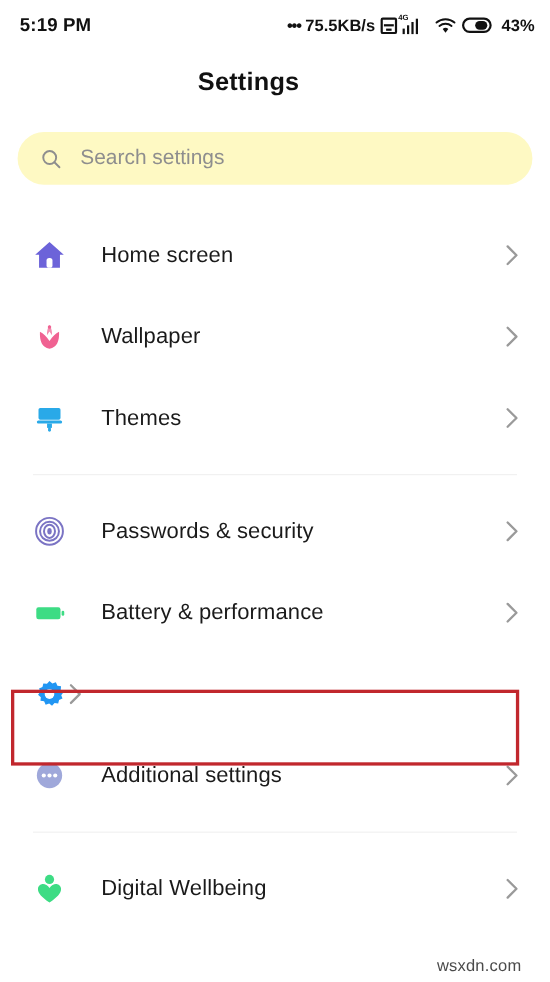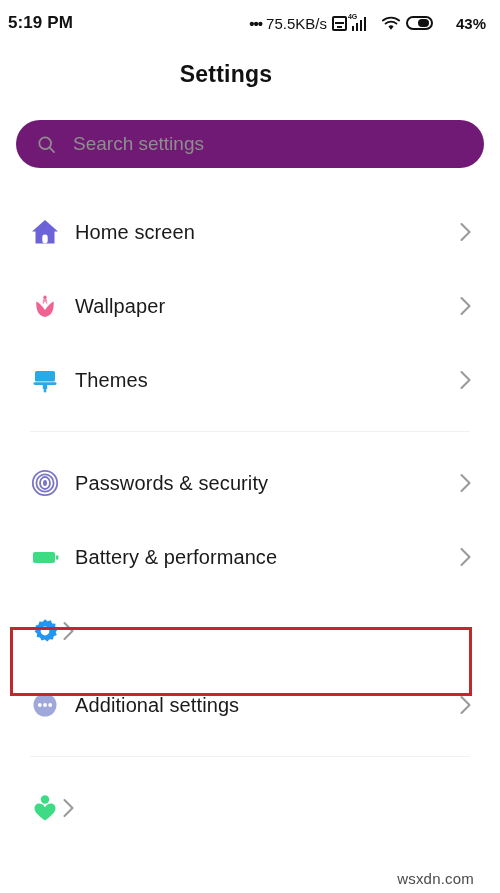--- a/index.html
+++ b/index.html
@@ -19,21 +19,21 @@
 
   
   .statusbar {
     position: absolute;
     top: 0; left: 0;
     width: 500px;
     height: 46px;
     display: flex;
     align-items: center;
     justify-content: space-between;
-    padding: 0 14px 0 8px;
+    padding: 0 14px 0 18px;
     box-sizing: border-box;
   }
   .status-clock {
     font-size: 17px;
     font-weight: bold;
     letter-spacing: .1px;
     color: #111;
   }
   .status-right {
     display: flex;
@@ -42,21 +42,21 @@
     font-size: 15px;
     font-weight: bold;
     color: #111;
   }
   .dots-glyph {
     letter-spacing: -1px;
     font-size: 15px;
     font-weight: bold;
     margin-right: -1px;
   }
-  .netspeed { font-size: 15px; font-weight: normal; }
+  .netspeed { font-size: 15px; font-weight: bold; }
 
   
   .sq-icon {
     width: 15px; height: 15px;
     border: 2px solid #111;
     border-radius: 2px;
     position: relative;
     box-sizing: border-box;
   }
   .sq-icon:before, .sq-icon:after {
@@ -101,41 +101,41 @@
     display: flex;
     align-items: center;
     justify-content: flex-end;
     padding-right: 1.5px;
   }
   .battery .fill {
     width: 11px; height: 8px;
     background: #111;
     border-radius: 4px;
   }
-  .battery-pct { font-size: 15px; font-weight: bold; margin-left: 18px; }
+  .battery-pct { font-size: 15px; font-weight: bold; margin-left: 4px; }
 
   
   .page-title {
     position: absolute;
     top: 61px; left: 0;
     width: 452px;
     text-align: center;
     font-size: 23px;
     font-weight: bold;
     color: #111;
     letter-spacing: .2px;
   }
 
   
   .searchbar {
     position: absolute;
     top: 120px; left: 16px;
     width: 468px;
     height: 48px;
-    background: #701a75;
+    background: #fef9c3;
     border-radius: 24px;
     display: flex;
     align-items: center;
     box-sizing: border-box;
     padding-left: 20px;
   }
   .search-icon { width: 21px; height: 21px; flex: none; }
   .search-placeholder {
     margin-left: 16px;
     font-size: 19px;
@@ -154,21 +154,21 @@
   }
   .row-icon {
     width: 34px;
     height: 34px;
     flex: none;
     display: flex;
     align-items: center;
     justify-content: center;
   }
   .row-label {
-    margin-left: 13px;
+    margin-left: 30px;
     font-size: 20px;
     color: #1a1a1a;
     flex: 1;
     letter-spacing: .1px;
   }
   .chevron { width: 13px; height: 20px; flex: none; }
 
   .divider {
     height: 1px;
     background: #f0f0f0;
@@ -370,20 +370,21 @@
   <div class="gap-bottom"></div>
 
   <div>
     <div class="row">
       <span class="row-icon">
         <svg viewBox="0 0 32 32" width="32" height="32">
           <circle cx="16" cy="7.5" r="4.2" fill="#3DDC84"></circle>
           <path d="M16 28.5 C9 23.5 5.5 20 5.5 16.3 C5.5 13.6 7.6 11.6 10.2 11.6 C12 11.6 14.5 12.6 16 15.2 C17.5 12.6 20 11.6 21.8 11.6 C24.4 11.6 26.5 13.6 26.5 16.3 C26.5 20 23 23.5 16 28.5 Z" fill="#3DDC84"></path>
         </svg>
       </span>
+      <span class="row-label">Digital Wellbeing</span>
       <span class="chevron">
         <svg viewBox="0 0 12 20" width="13" height="20">
           <polyline points="2,2 10,10 2,18" fill="none" stroke="#9a9a9a" stroke-width="2.1" stroke-linecap="round" stroke-linejoin="round"></polyline>
         </svg>
       </span>
     </div>
   </div>
 </div>
 
 <div class="highlight-box"></div>

